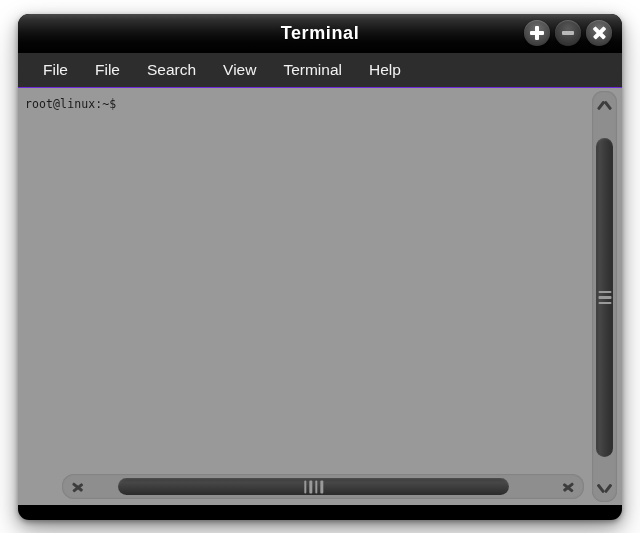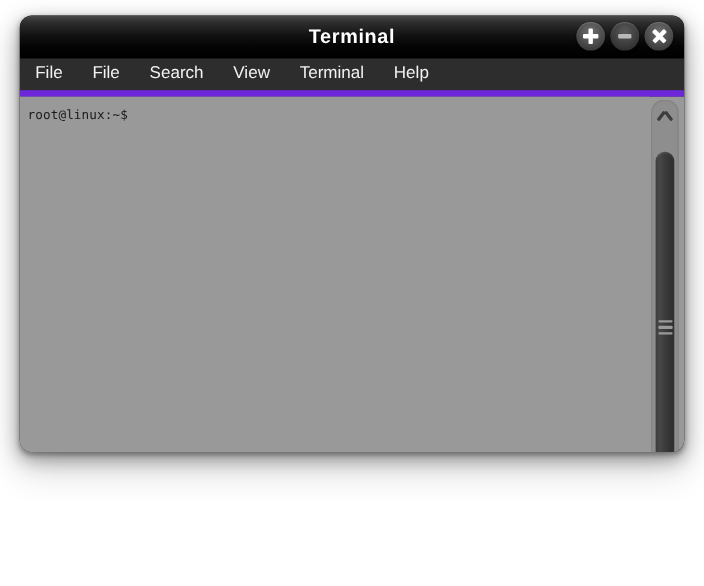--- a/index.html
+++ b/index.html
@@ -22,21 +22,21 @@
     width: 640px; height: 533px;
     background: #ffffff;
   }
 
   
   #window {
     position: absolute;
     left: 18px;
     top: 14px;
     width: 604px;
-    height: 397px;
+    height: 506px;
     border-radius: 11px;
     background: #000000;
     box-shadow:
       0 6px 16px rgba(0,0,0,0.34),
       0 14px 34px rgba(0,0,0,0.20),
       0 2px 5px rgba(0,0,0,0.30);
     overflow: hidden;
   }
 
   
@@ -96,22 +96,22 @@
   .x-1, .x-2 { width: 15px; height: 3.6px; }
   .x-1 { transform: rotate(45deg); }
   .x-2 { transform: rotate(-45deg); }
 
   
   #menubar {
     height: 35px;
     background: #2d2d2d;
     display: flex;
     align-items: center;
-    padding-left: 2px;
-    border-bottom: 6px solid #6d28d9;
+    padding-left: 13px;
+    border-bottom: 1px solid #6d28d9;
     box-sizing: border-box;
   }
   .menu-item {
     color: #f2f2f2;
     font-size: 15.5px;
     padding: 3px 12px 4px 12px;
     margin-right: 3px;
     white-space: nowrap;
   }
 

